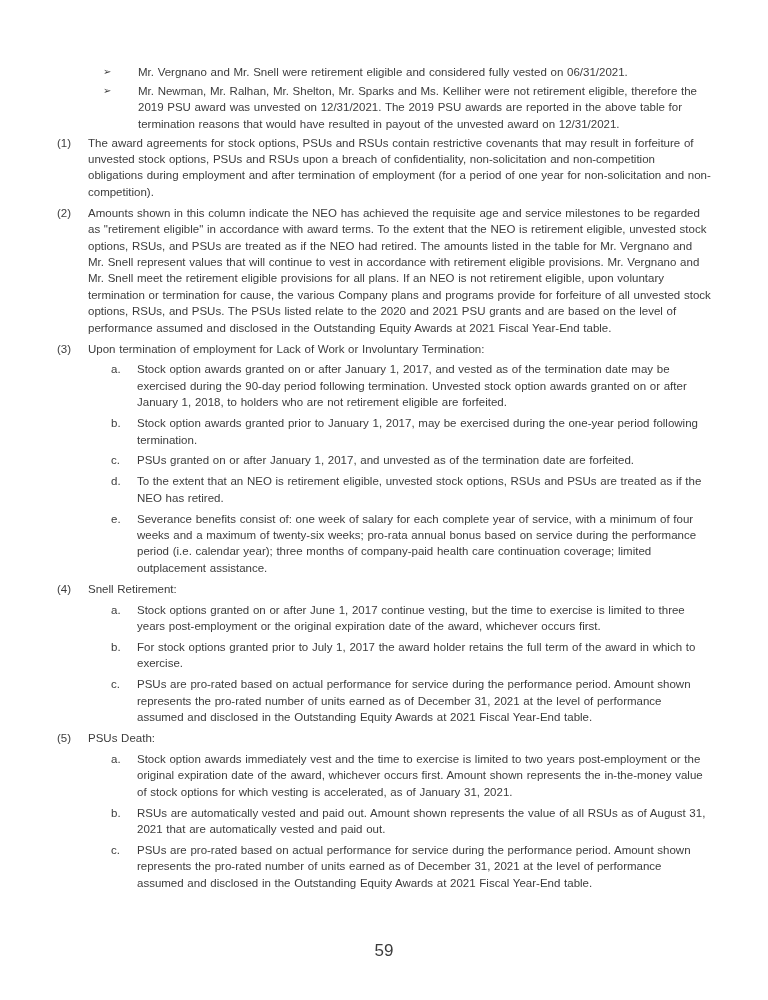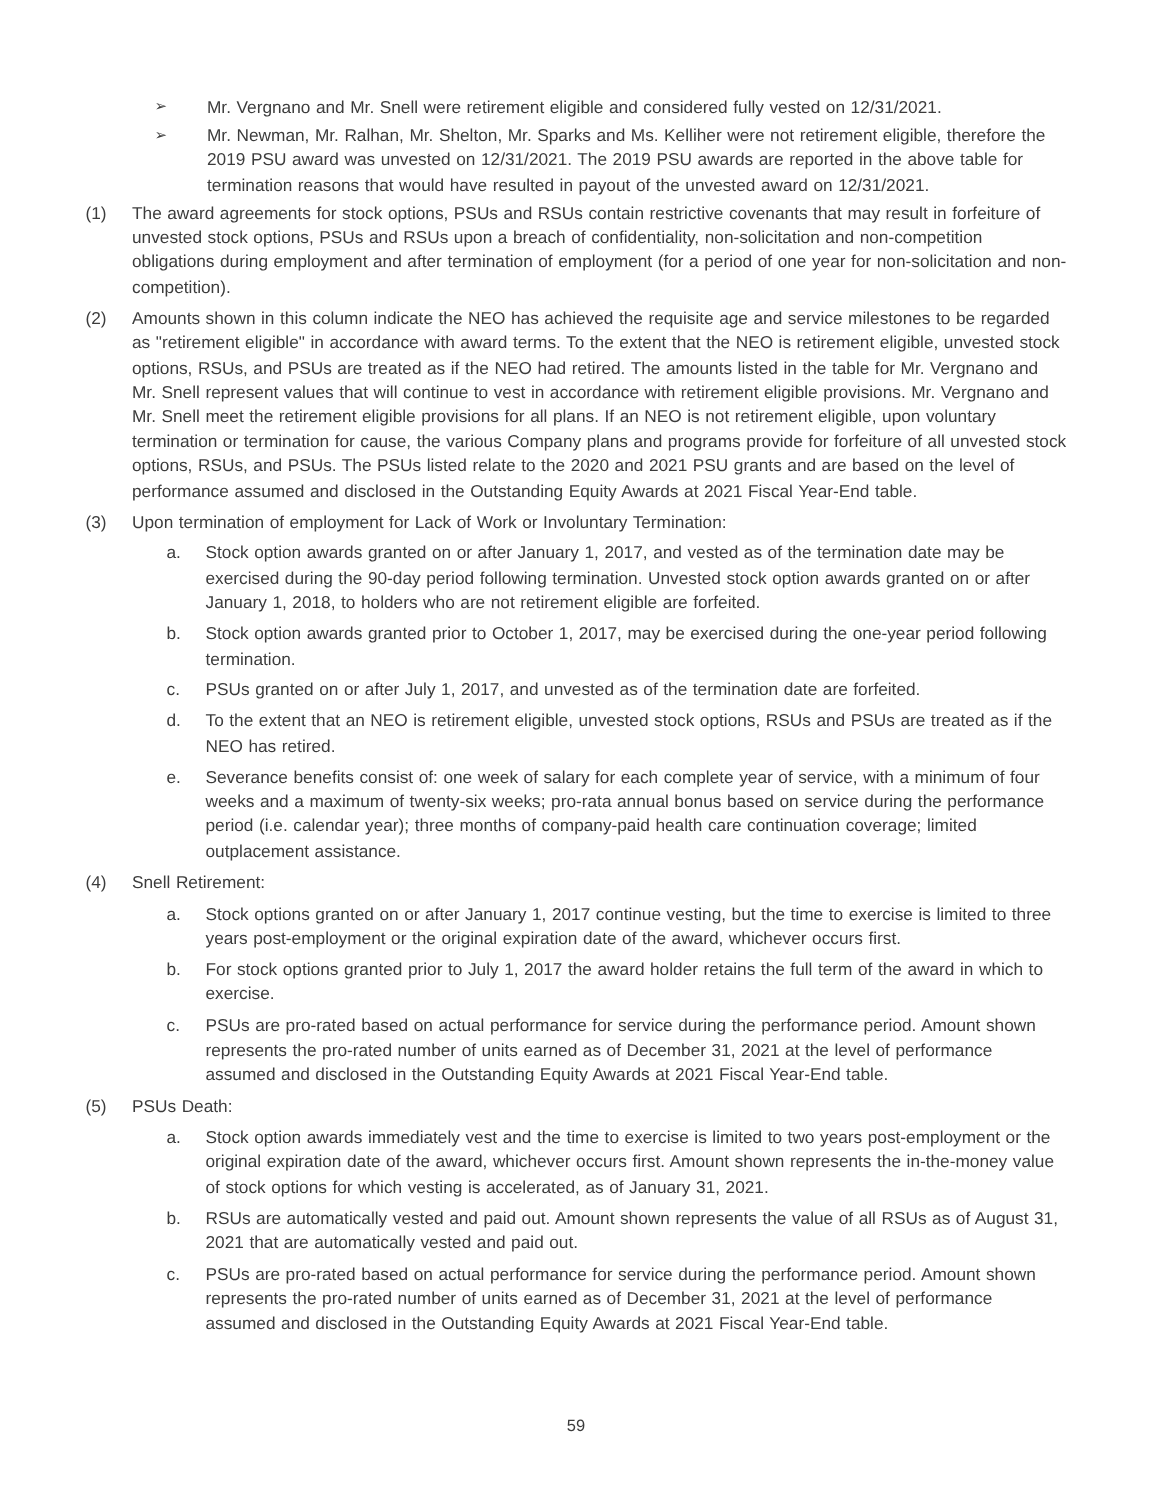--- a/index.html
+++ b/index.html
@@ -46,34 +46,34 @@
     margin-left: 54px;
     margin-bottom: 4.5px;
   }
   .page-number {
     position: absolute;
     top: 943px;
     left: 0;
     width: 768px;
     text-align: center;
     font-family: "Liberation Sans", sans-serif;
-    font-size: 11px;
+    font-size: 17px;
     color: var(--text-color);
   }
 </style>
 </head>
 <body>
 
 <div class="page">
   <div class="content">
 
     <div class="arrow-list">
       <div class="arrow-item">
         <span class="arrow-marker">➢</span>
-        <span>Mr. Vergnano and Mr. Snell were retirement eligible and considered fully vested on 12/31/2021.</span>
+        <span>Mr. Vergnano and Mr. Snell were retirement eligible and considered fully vested on 06/31/2021.</span>
       </div>
       <div class="arrow-item">
         <span class="arrow-marker">➢</span>
         <span>Mr. Newman, Mr. Ralhan, Mr. Shelton, Mr. Sparks and Ms. Kelliher were not retirement eligible, therefore the 2019 PSU award was unvested on 12/31/2021. The 2019 PSU awards are reported in the above table for termination reasons that would have resulted in payout of the unvested award on 12/31/2021.</span>
       </div>
     </div>
 
     <div class="fn">
       <span>(1)</span>
       <span>The award agreements for stock options, PSUs and RSUs contain restrictive covenants that may result in forfeiture of unvested stock options, PSUs and RSUs upon a breach of confidentiality, non-solicitation and non-competition obligations during employment and after termination of employment (for a period of one year for non-solicitation and non-competition).</span>
@@ -87,42 +87,42 @@
     <div class="fn">
       <span>(3)</span>
       <span>Upon termination of employment for Lack of Work or Involuntary Termination:</span>
     </div>
     <div class="sub">
       <span>a.</span>
       <span>Stock option awards granted on or after January 1, 2017, and vested as of the termination date may be exercised during the 90-day period following termination. Unvested stock option awards granted on or after January 1, 2018, to holders who are not retirement eligible are forfeited.</span>
     </div>
     <div class="sub">
       <span>b.</span>
-      <span>Stock option awards granted prior to October 1, 2017, may be exercised during the one-year period following termination.</span>
+      <span>Stock option awards granted prior to January 1, 2017, may be exercised during the one-year period following termination.</span>
     </div>
     <div class="sub">
       <span>c.</span>
-      <span>PSUs granted on or after July 1, 2017, and unvested as of the termination date are forfeited.</span>
+      <span>PSUs granted on or after January 1, 2017, and unvested as of the termination date are forfeited.</span>
     </div>
     <div class="sub">
       <span>d.</span>
       <span>To the extent that an NEO is retirement eligible, unvested stock options, RSUs and PSUs are treated as if the NEO has retired.</span>
     </div>
     <div class="sub">
       <span>e.</span>
       <span>Severance benefits consist of: one week of salary for each complete year of service, with a minimum of four weeks and a maximum of twenty-six weeks; pro-rata annual bonus based on service during the performance period (i.e. calendar year); three months of company-paid health care continuation coverage; limited outplacement assistance.</span>
     </div>
 
     <div class="fn">
       <span>(4)</span>
       <span>Snell Retirement:</span>
     </div>
     <div class="sub">
       <span>a.</span>
-      <span>Stock options granted on or after January 1, 2017 continue vesting, but the time to exercise is limited to three years post-employment or the original expiration date of the award, whichever occurs first.</span>
+      <span>Stock options granted on or after June 1, 2017 continue vesting, but the time to exercise is limited to three years post-employment or the original expiration date of the award, whichever occurs first.</span>
     </div>
     <div class="sub">
       <span>b.</span>
       <span>For stock options granted prior to July 1, 2017 the award holder retains the full term of the award in which to exercise.</span>
     </div>
     <div class="sub">
       <span>c.</span>
       <span>PSUs are pro-rated based on actual performance for service during the performance period. Amount shown represents the pro-rated number of units earned as of December 31, 2021 at the level of performance assumed and disclosed in the Outstanding Equity Awards at 2021 Fiscal Year-End table.</span>
     </div>
 

